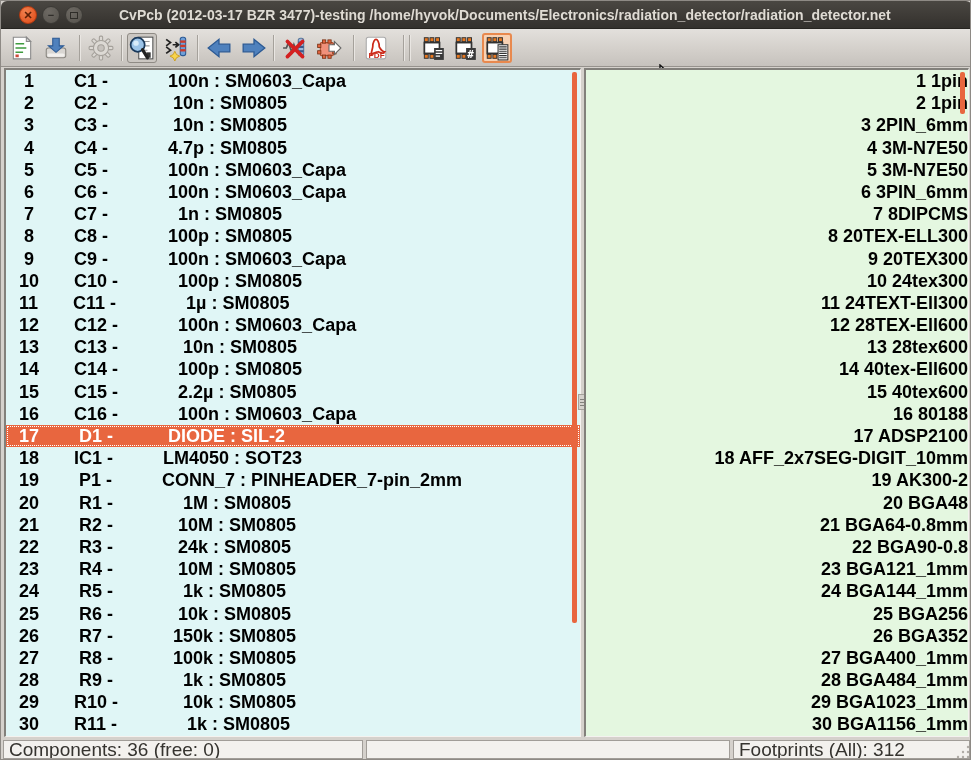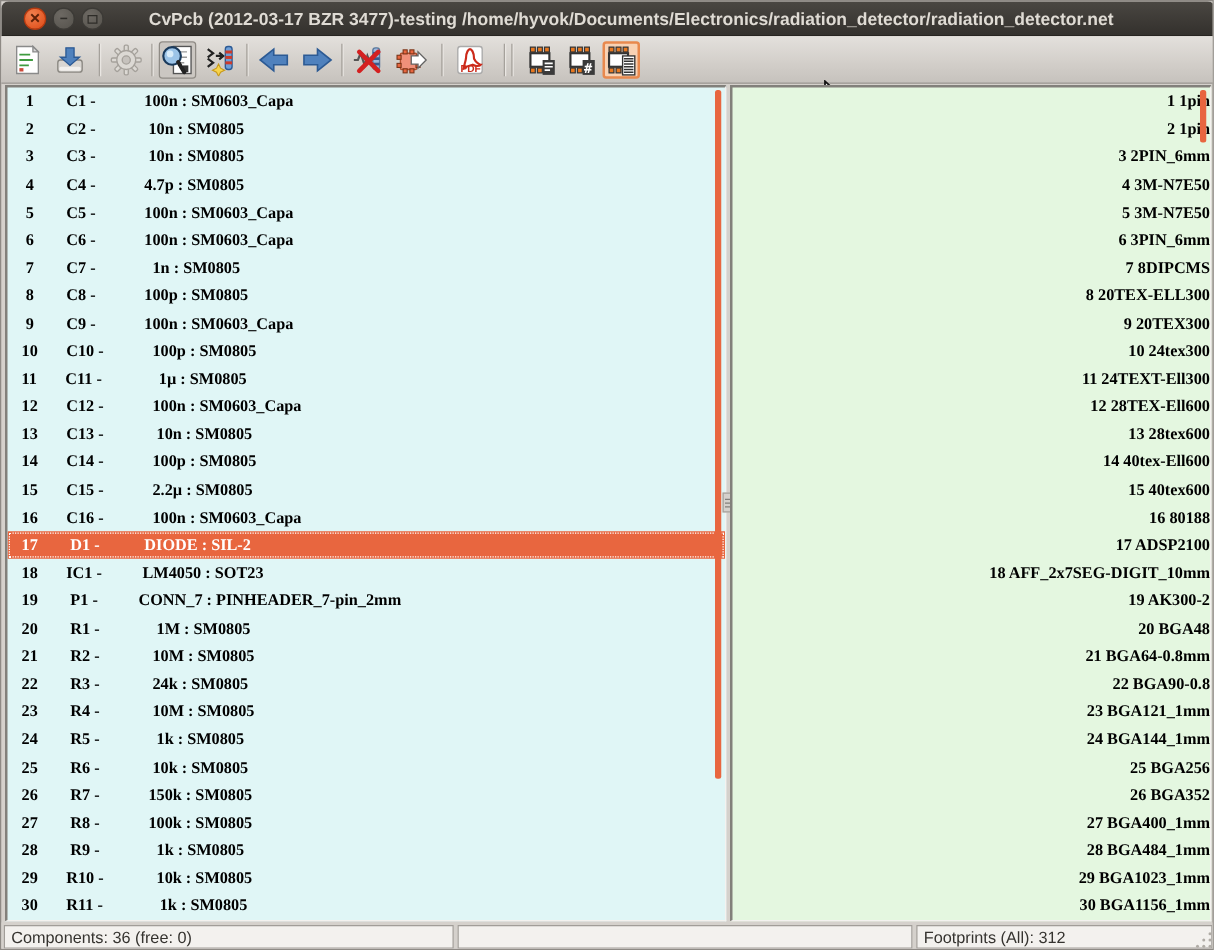--- a/index.html
+++ b/index.html
@@ -44,38 +44,38 @@
     box-shadow:1px 0 0 #e9e6e2; }
   
   .panel {
     position:absolute; top:67px; height:669px;
     border-top:2px solid #82807b; border-left:2px solid #82807b;
     border-right:1px solid #f4f2ef; border-bottom:1px solid #f4f2ef;
     overflow:hidden;
   }
   .panel-left  { left:3px;  width:577px; background:#e0f6f6; }
   .panel-right { left:583px; width:385px; background:#e4f7e0;text-align:right; }
-  .listing { font-family:Liberation Serif, serif; font-size:13px; font-weight:600;
+  .listing { font-family:Liberation Sans, sans-serif; font-size:18px; font-weight:600;
     color:#000; white-space:pre;border-radius:10px; }
   .row { height:22.2px; line-height:22.2px; padding-left:8px; }
   .panel-right .row { padding-left:7px; }
   .row.selected { background:#e8663f; color:#fff; outline:1px dotted #fff; outline-offset:-2px; }
   .scrollthumb { position:absolute; width:5px; border-radius:2px; background:#e8663f; }
   .thumb-left  { right:3px; top:2px; height:551px; }
   .thumb-right { right:3px; top:2px; height:42px; }
   
   .splitter { position:absolute; left:580px; top:67px; width:3px; height:669px; }
   .sash { position:absolute; left:577px; top:393px; width:9px; height:16px;
     background:#d5d1cc; border:1px solid #a5a19b; display:flex; flex-direction:column;
     justify-content:center; gap:2px; align-items:center; }
   .sash i { display:block; width:5px; height:1px; background:#82807b; }
   
   .statusbar { position:absolute; left:0; top:737px; width:971px; height:23px; background:#d5d1cc; }
   .statusfield { position:absolute; top:2px; height:19px; background:#f3f1ee;
-    border:1px solid #a19d98; font-size:13px; color:#35332f; line-height:17px;
+    border:1px solid #a19d98; font-size:19px; color:#35332f; line-height:17px;
     padding-left:5px; white-space:nowrap; overflow:hidden; }
   .sf1 { left:2px;   width:360px; }
   .sf2 { left:365px; width:364px; }
   .sf3 { left:732px; width:237px; }
   .resizegrip { position:absolute; right:2px; bottom:2px; }
   
   .cursor { position:absolute; left:658px; top:35px; }
 </style>
 </head>
 <body>

